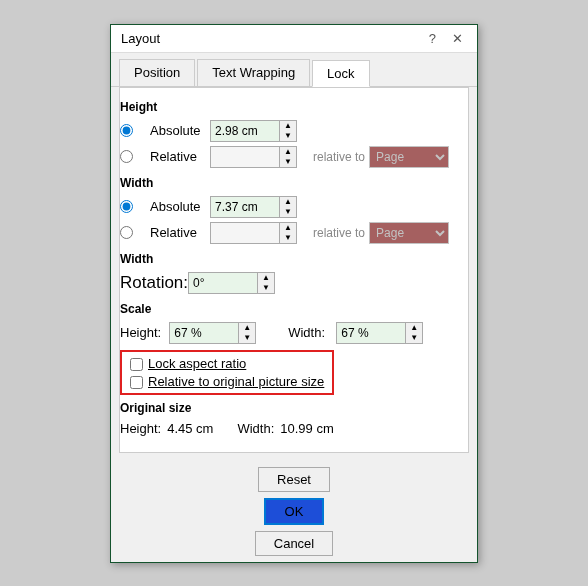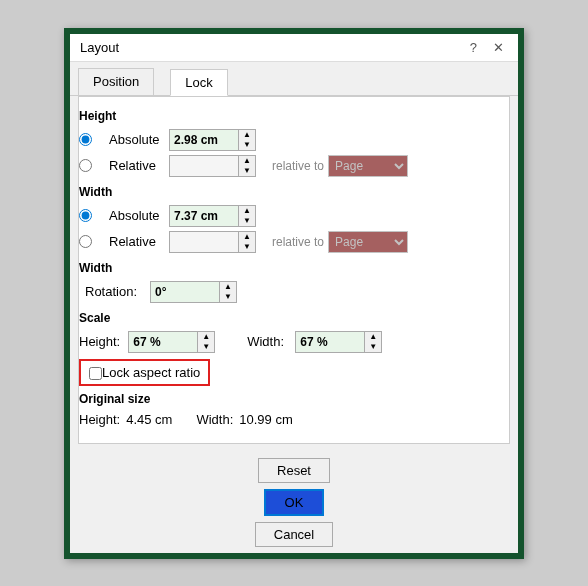--- a/index.html
+++ b/index.html
@@ -8,23 +8,23 @@
       font-size: 13px;
       background: #ccc;
       display: flex;
       justify-content: center;
       align-items: center;
       width: 588px;
       height: 586px;
     }
     .dialog {
       background: #f0f0f0;
-      border: 6px solid #14532d;
+      border: 1px solid #14532d;
       box-shadow: 2px 2px 8px rgba(0,0,0,0.3);
-      width: 460px;
+      width: 368px;
     }
     .title-bar {
       background: #fff;
       border-bottom: 1px solid #ddd;
       padding: 6px 10px;
       display: flex;
       justify-content: space-between;
       align-items: center;
     }
     .title-bar-title {
@@ -53,21 +53,21 @@
       gap: 0;
     }
     .tab {
       padding: 5px 14px;
       cursor: pointer;
       background: #f0f0f0;
       border: 1px solid #ccc;
       border-bottom: none;
       font-size: 13px;
       color: #000;
-      margin-right: 16px;
+      margin-right: 2px;
     }
     .tab.active {
       background: #fff;
       border-top: 1px solid #ccc;
       border-left: 1px solid #ccc;
       border-right: 1px solid #ccc;
       border-bottom: 1px solid #fff;
       position: relative;
       bottom: -1px;
       z-index: 1;
@@ -102,21 +102,20 @@
     }
     .spinner-input {
       background: #e8f5e9;
       border: 1px solid #aaa;
       height: 22px;
       width: 70px;
       padding: 0 4px;
       font-size: 12px;
       text-align: left;
       outline: none;
-      font-weight: bold;
     }
     .spinner-btns {
       display: flex;
       flex-direction: column;
       border: 1px solid #aaa;
       border-left: none;
       height: 22px;
     }
     .spinner-btn {
       background: #f0f0f0;
@@ -155,22 +154,21 @@
     .section-divider {
       margin: 8px 0 6px 0;
     }
     .rotate-row {
       display: flex;
       align-items: center;
       margin-bottom: 4px;
     }
     .rotate-label {
       min-width: 65px;
-      font-size: 13px;
-      margin-left: 6px;
+      font-size: 17px;
     }
     .scale-row {
       display: flex;
       align-items: center;
       gap: 8px;
       margin-bottom: 6px;
     }
     .scale-label {
       min-width: 40px;
       font-size: 13px;
@@ -179,21 +177,23 @@
       border: 2px solid #e02020;
       padding: 4px 8px;
       margin-bottom: 6px;
       display: inline-flex;
       flex-direction: column;
       gap: 3px;
     }
     .checkbox-row {
       display: flex;
       align-items: flex-end;
-      font-size: 13px;
+      gap: 5px;
+      font-size: 13px;
+      text-decoration: underline;
     }
     .orig-row {
       display: flex;
       align-items: center;
       gap: 24px;
       margin-bottom: 4px;
     }
     .orig-item {
       display: flex;
       align-items: center;
@@ -241,20 +241,23 @@
       <span class="title-bar-title">Layout</span>
       <div class="title-bar-controls">
         <button class="title-btn">?</button>
         <button class="title-btn">✕</button>
       </div>
     </div>
 
     <div class="tabs">
       <div class="tab">
         <span>Position</span>
+      </div>
+      <div class="tab">
+        <span>Text Wrapping</span>
       </div>
       <div class="tab active">
         <span>Lock</span>
       </div>
     </div>
 
     <div class="content">
 
       
       <div class="section-title">Height</div>
@@ -357,20 +360,24 @@
             <button class="spinner-btn">▼</button>
           </div>
         </div>
       </div>
 
       
       <div class="checkbox-group">
         <label class="checkbox-row">
           <input type="checkbox" style="">
           <span>Lock aspect ratio</span>
+        </label>
+        <label class="checkbox-row">
+          <input type="checkbox" style="">
+          <span>Relative to original picture size</span>
         </label>
       </div>
 
       
       <div class="section-title">Original size</div>
       <div class="orig-row">
         <div class="orig-item">
           <span>Height:</span>
           <span>4.45 cm</span>
         </div>

